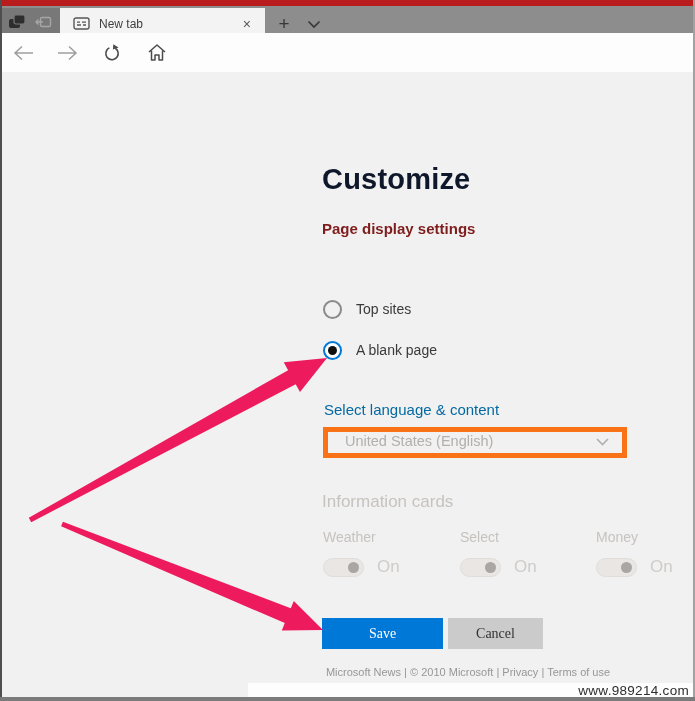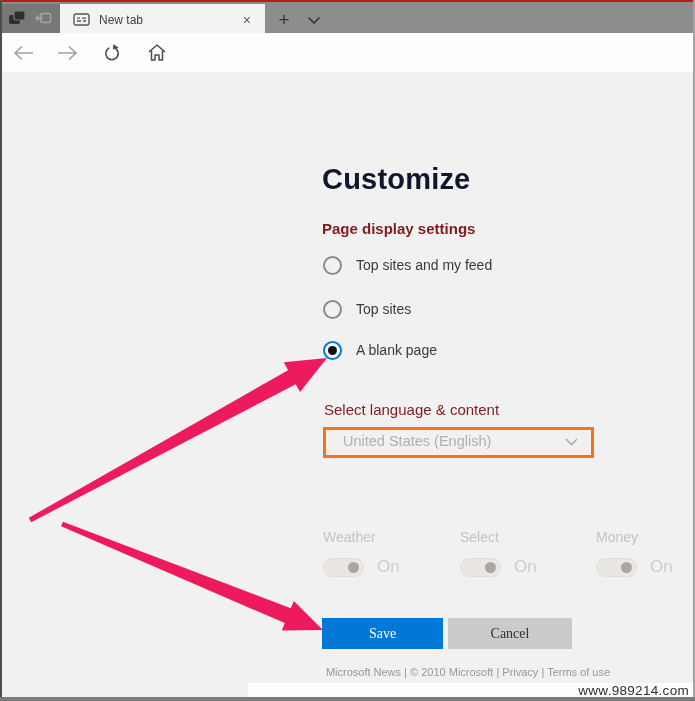--- a/index.html
+++ b/index.html
@@ -6,21 +6,21 @@
   *{box-sizing:border-box;}
   .window{
     position:relative;width:695px;height:701px;background:#f1f1f1;
     font-family:"Liberation Sans",sans-serif;overflow:hidden;
   }
   
   .edge-l{position:absolute;left:0;top:0;width:2px;height:701px;background:#4e4e4e;z-index:40;}
   .edge-r{position:absolute;left:693px;top:0;width:2px;height:701px;background:#a2a2a2;z-index:40;}
   .edge-b{position:absolute;left:0;top:697px;width:695px;height:4px;background:#7b7b7b;z-index:40;}
   
-  .tabbar{position:absolute;left:0;top:0;width:695px;height:33px;background:#8d8d8d;border-top:2px solid #b91c1c;}
+  .tabbar{position:absolute;left:0;top:0;width:695px;height:33px;background:#8d8d8d;border-top:6px solid #b91c1c;}
   .corner{position:absolute;left:0;top:2px;width:60px;height:31px;background:#787878;display:flex;align-items:center;justify-content:center;gap:9px;}
   .tab{position:absolute;left:60px;top:2px;width:205px;height:31px;background:#f3f3f3;display:flex;align-items:center;padding:0 11px 0 13px;}
   .tab-fav{display:flex;align-items:center;}
   .tab-title{font-size:12px;color:#3f3f3f;margin-left:9px;flex:1;white-space:nowrap;overflow:hidden;}
   .tab-close{color:#595959;font-size:14px;line-height:1;padding:2px 3px;cursor:default;}
   .tb-btn{position:absolute;top:2px;width:26px;height:31px;display:flex;align-items:center;justify-content:center;color:#383838;}
   .btn-newtab{left:271px;font-size:19px;font-weight:400;line-height:1;}
   .btn-tabmenu{left:301px;}
   
   .navbar{position:absolute;left:0;top:33px;width:695px;height:39px;background:#fdfdfd;}
@@ -29,32 +29,32 @@
   .searchbox input{flex:1;border:none;outline:none;background:transparent;font-family:"Liberation Sans",sans-serif;font-size:13px;color:#444;margin-left:10px;}
   .searchbox input::placeholder{color:#757270;opacity:1;}
   
   .page-title{position:absolute;left:322px;top:163px;font-size:29px;font-weight:700;color:#0f172a;letter-spacing:.2px;}
   .section-heading{position:absolute;left:322px;top:220px;font-size:15px;font-weight:700;color:#7f1d1d;}
   .radio-row{position:absolute;left:323px;display:flex;align-items:center;gap:14px;height:20px;}
   .radio{width:19px;height:19px;border-radius:50%;border:2px solid #8b8b8b;background:transparent;flex:none;position:relative;}
   .radio.checked{border-color:#0078d7;background:#fff;}
   .radio.checked::after{content:"";position:absolute;left:3px;top:3px;width:9px;height:9px;border-radius:50%;background:#101010;}
   .radio-label{font-size:14px;color:#3a3a3a;white-space:nowrap;}
-  .lang-label{position:absolute;left:324px;top:401px;font-size:15px;color:#7f1d1d;}
-  .dropdown{position:absolute;left:323px;top:427px;width:271px;height:31px;border:3px solid #f97316;display:flex;align-items:center;padding:0 13px 4px 17px;}
+  .lang-label{position:absolute;left:324px;top:401px;font-size:15px;color:#0369a1;}
+  .dropdown{position:absolute;left:323px;top:427px;width:304px;height:31px;border:5px solid #f97316;display:flex;align-items:center;padding:0 13px 4px 17px;}
   .dropdown-value{flex:1;font-size:14.5px;color:#b2afac;white-space:nowrap;}
   .cards-heading{position:absolute;left:322px;top:492px;font-size:17px;color:#c6c3bf;}
   .card-label{position:absolute;top:529px;font-size:14px;color:#c6c3bf;}
   .toggle-row{position:absolute;top:557px;display:flex;align-items:center;gap:13px;}
   .toggle{width:41px;height:19px;border-radius:10px;background:#e9e6e3;border:1px solid #e0ddda;position:relative;flex:none;}
   .toggle::after{content:"";position:absolute;right:4px;top:3px;width:11px;height:11px;border-radius:50%;background:#a9a6a3;}
   .toggle-state{font-size:17px;color:#cfccc9;}
   .btn{position:absolute;top:618px;height:31px;display:flex;align-items:center;justify-content:center;font-size:14px;cursor:default;font-family:Liberation Serif, serif;}
   .btn-save{left:322px;width:121px;background:#0078d7;color:#fff;}
-  .btn-cancel{left:448px;width:124px;background:#cbcbcb;color:#333;}
+  .btn-cancel{left:448px;width:95px;background:#cbcbcb;color:#333;}
   .footer{position:absolute;left:322px;top:666px;width:292px;text-align:center;font-size:11px;color:#979797;white-space:nowrap;}
   .wm-strip{position:absolute;left:248px;top:683px;width:445px;height:14px;background:#fdfdfd;z-index:30;}
   .watermark{position:absolute;top:683px;right:6px;font-size:13.5px;color:#2d2d2d;z-index:35;letter-spacing:.3px;}
   
   .arrows{position:absolute;left:0;top:0;width:695px;height:701px;z-index:50;pointer-events:none;}
 </style>
 </head>
 <body>
 
 <div class="window">
@@ -118,43 +118,40 @@
     <span class="nav-icon" style="left:146px">
       <svg width="20" height="19" viewBox="0 0 20 19">
         <path d="M2 9 L10 2 L18 9 M4.5 7.8 V17 H8 V12 H12 V17 H15.5 V7.8" fill="none" stroke="#4c4c4c" stroke-width="1.5" stroke-linejoin="round"></path>
       </svg>
     </span>
   </div>
 
   <div class="page-title">Customize</div>
   <div class="section-heading">Page display settings</div>
 
-  <div class="radio-row" style="top:255px">
-    <span class="radio"></span>
-    <span class="radio-label">Top sites and my feed</span>
-  </div>
   <div class="radio-row" style="top:299px">
     <span class="radio"></span>
     <span class="radio-label">Top sites</span>
   </div>
   <div class="radio-row" style="top:340px">
     <span class="radio checked"></span>
     <span class="radio-label">A blank page</span>
   </div>
 
   <div class="lang-label">Select language &amp; content</div>
   <div class="dropdown">
     <span class="dropdown-value">United States (English)</span>
     <span>
       <svg width="13" height="8" viewBox="0 0 13 8">
         <path d="M1 1 L6.5 6.5 L12 1" fill="none" stroke="#b2afac" stroke-width="1.6"></path>
       </svg>
     </span>
   </div>
 
+  <div class="cards-heading">Information cards</div>
 
   <div class="card-label" style="left:323px">Weather</div>
   <div class="card-label" style="left:460px">Select</div>
   <div class="card-label" style="left:596px">Money</div>
 
   <div class="toggle-row" style="left:323px">
     <span class="toggle"></span>
     <span class="toggle-state">On</span>
   </div>
   <div class="toggle-row" style="left:460px">

